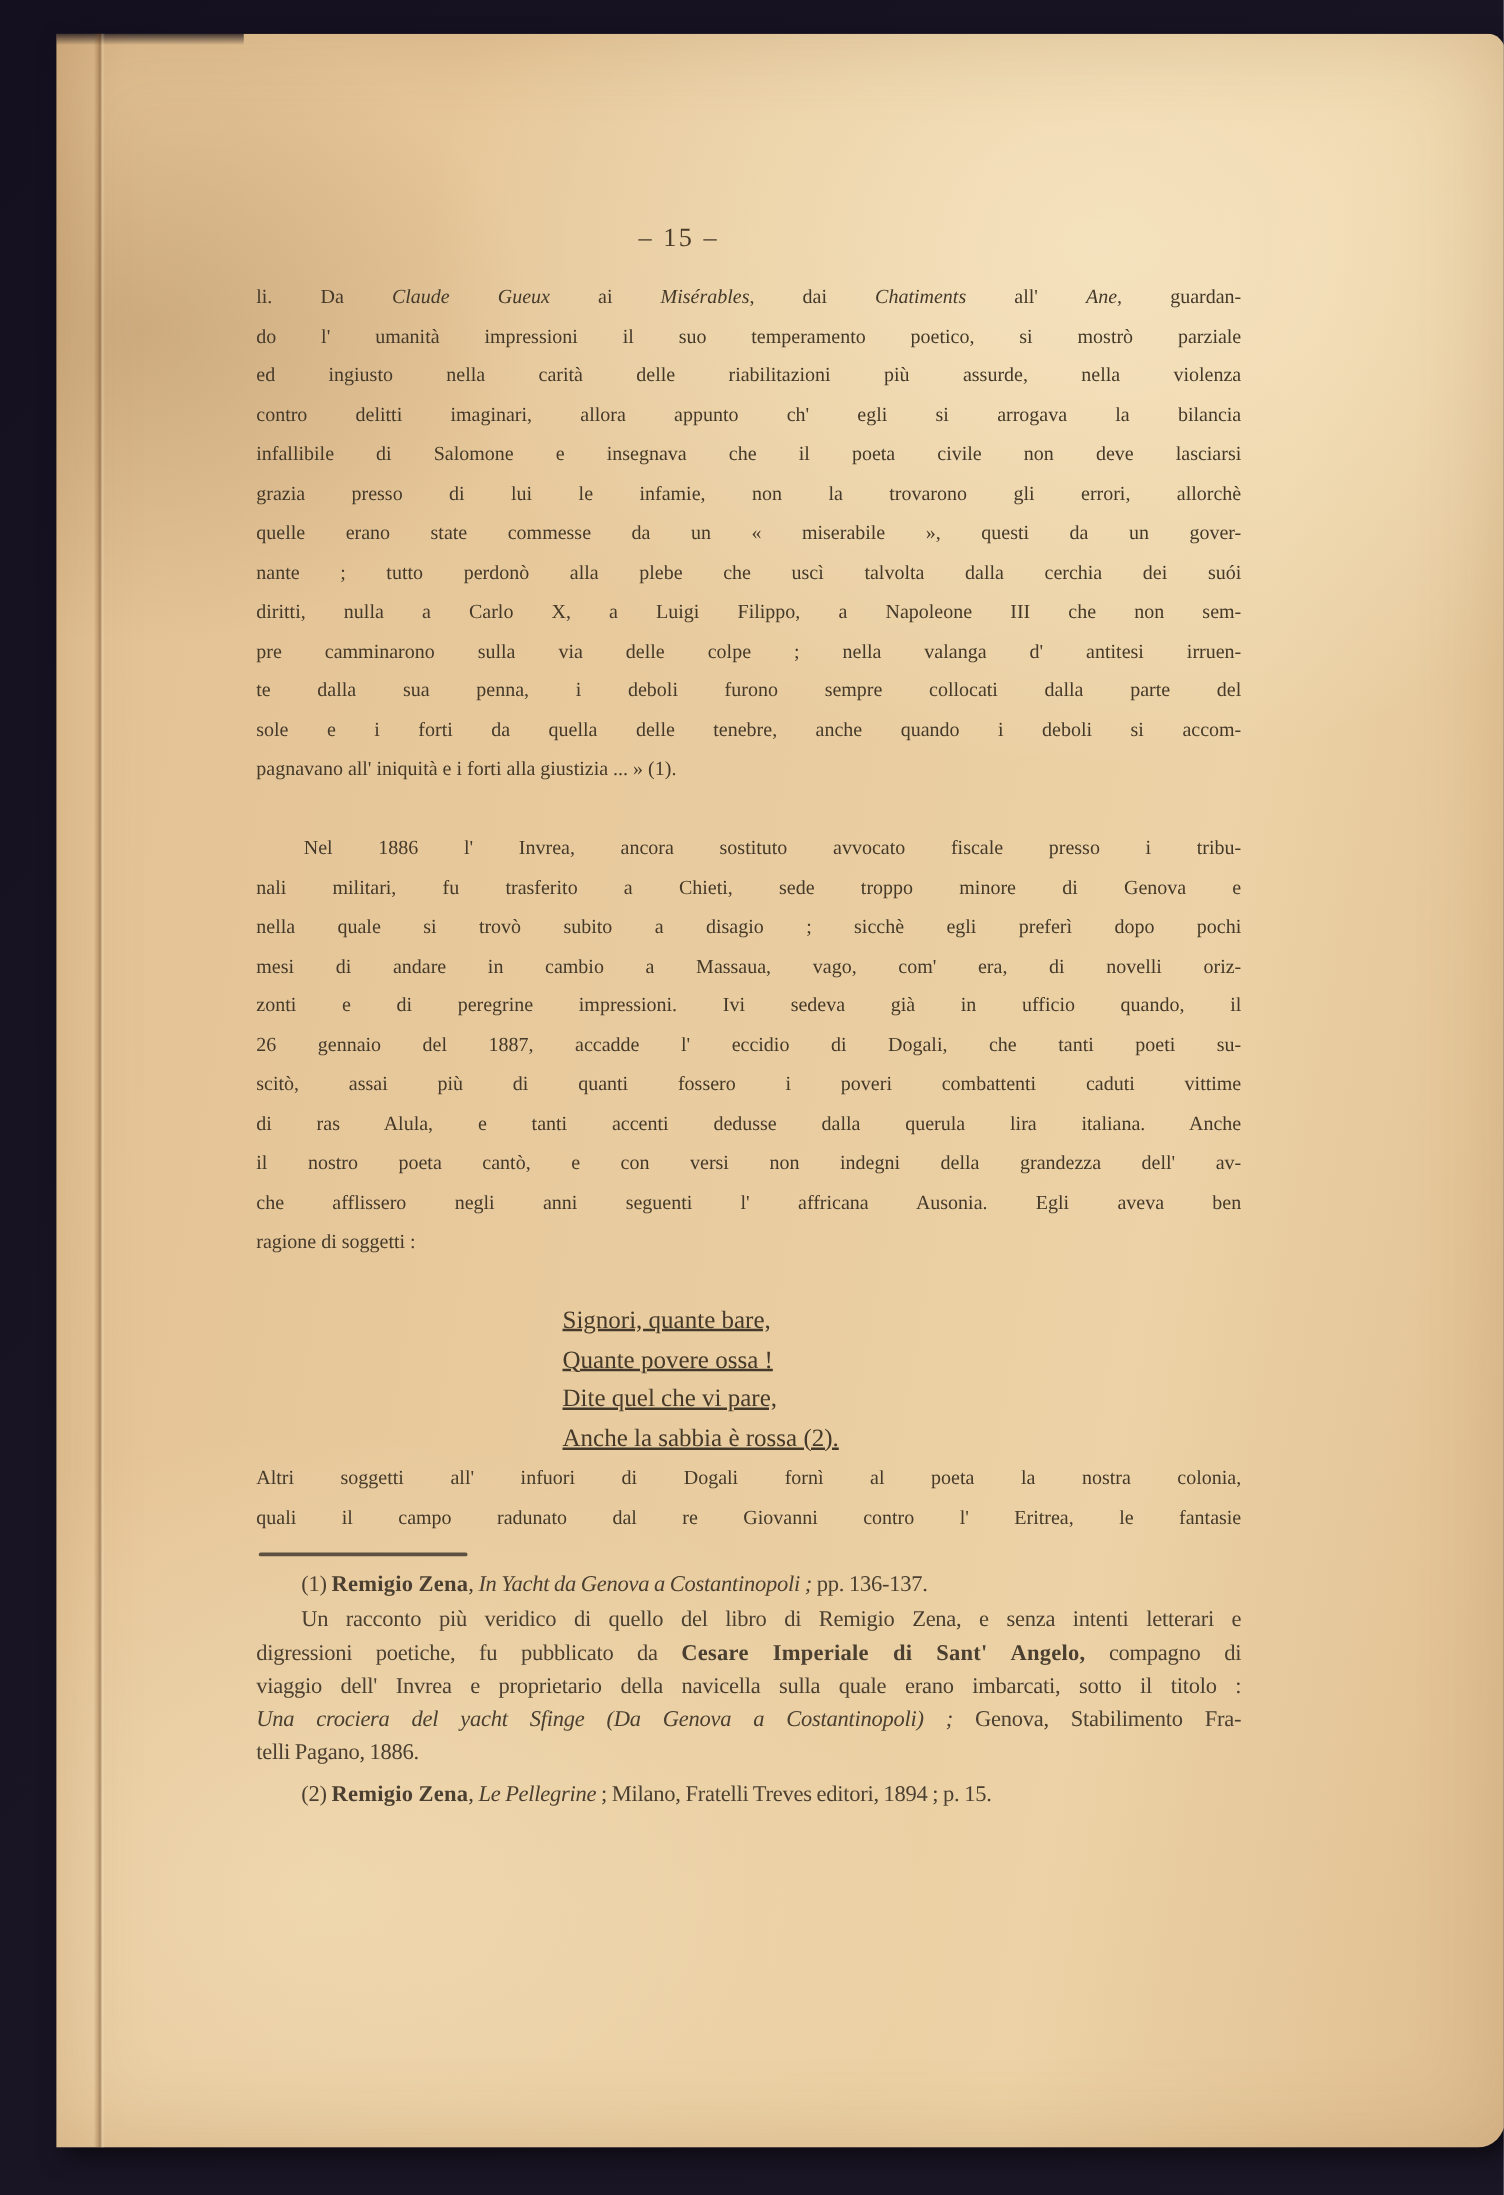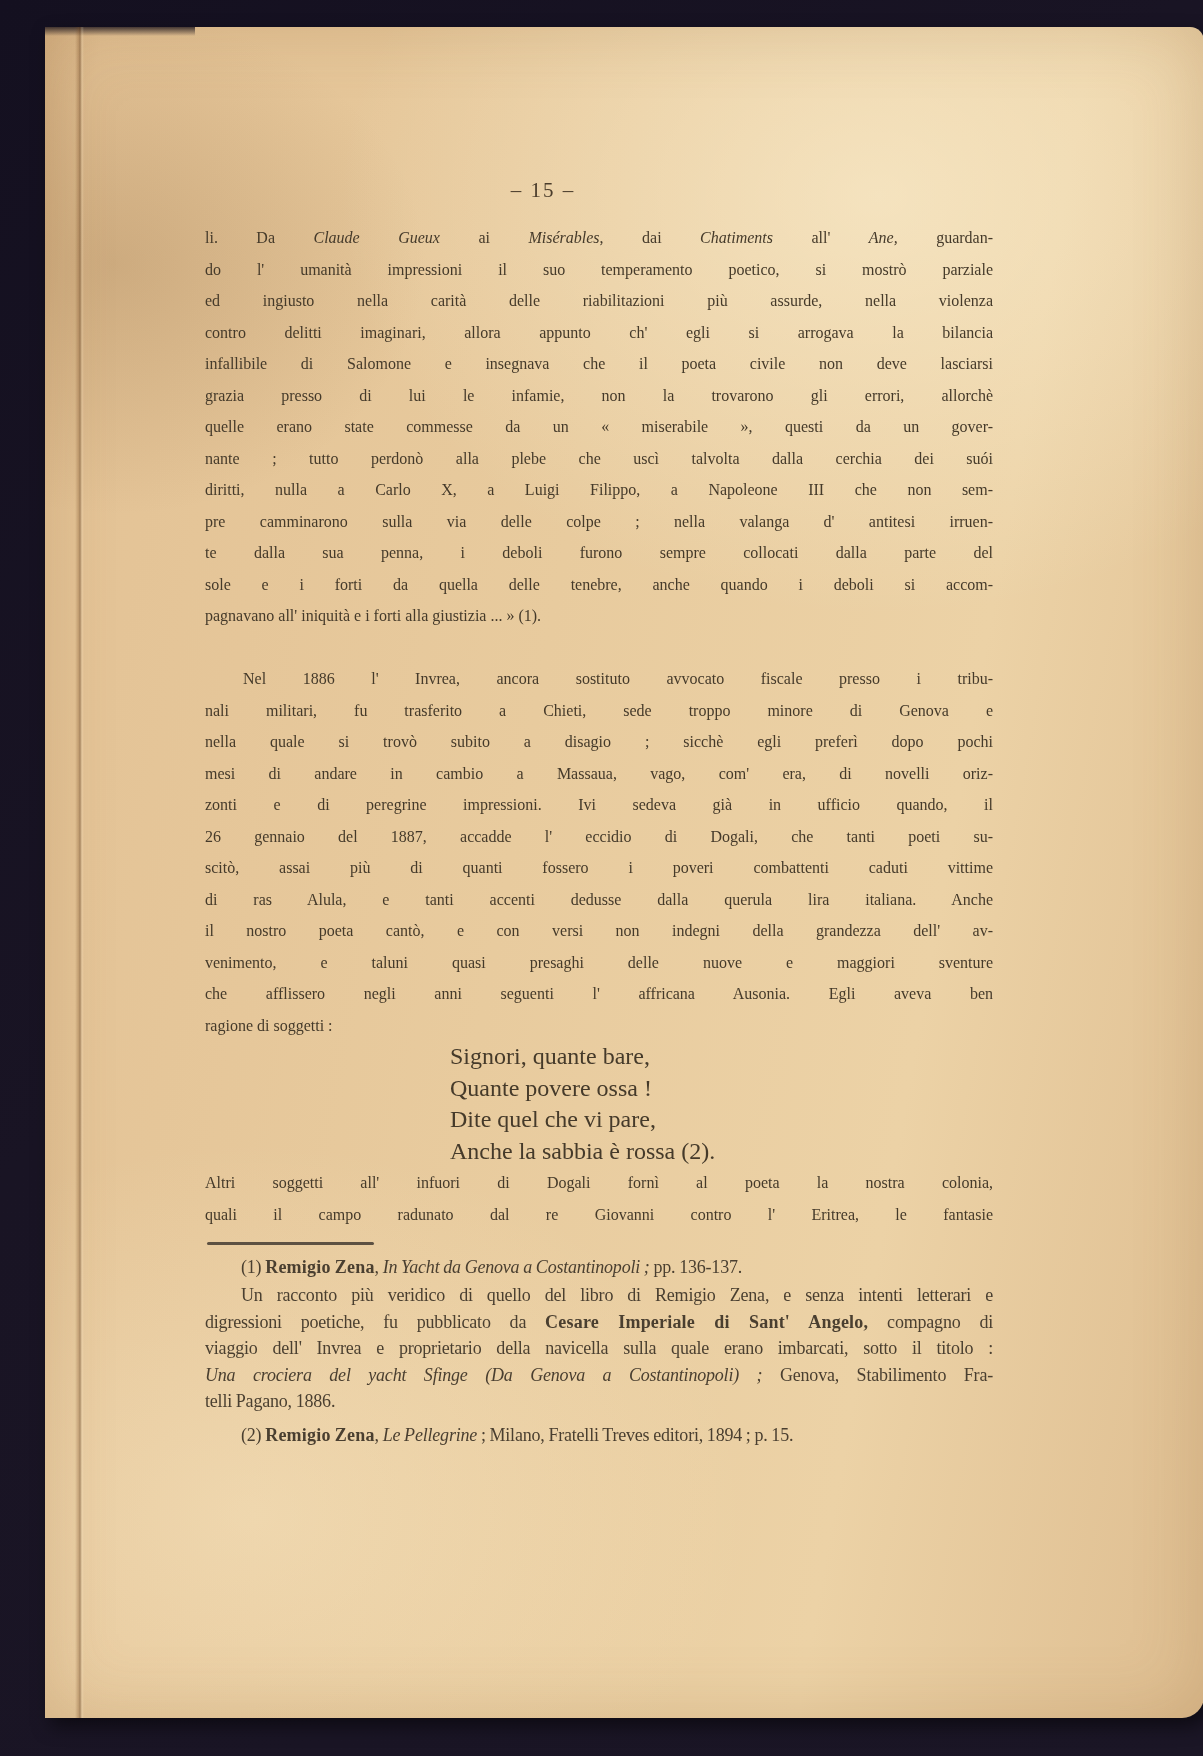--- a/index.html
+++ b/index.html
@@ -31,21 +31,21 @@
   }
   .page-number{
     position:absolute;left:160px;top:150px;width:676px;
     text-align:center;font-size:21px;line-height:26px;letter-spacing:2px;
     color:#4a3c2b;
   }
   .para,.verse,.fnline,.fnpara{position:absolute;color:#453a2a;}
   .para{left:160px;width:788px;font-size:16px;line-height:31.5px;}
   #para1{top:195px;}
   #para2{top:636px;}
-  .verse{left:405px;top:1014px;width:440px;font-size:24px;line-height:31.5px;}
+  .verse{left:405px;top:1014px;width:440px;font-size:20px;line-height:31.5px;text-decoration:underline;}
   #para3{top:1140px;}
   .fnrule{position:absolute;left:162px;top:1215px;width:167px;height:3px;background:#5d5142;border-radius:2px;}
   .fnline,.fnpara{left:160px;width:788px;font-size:18px;line-height:26.5px;letter-spacing:-0.2px;word-spacing:-0.5px;color:#4a3f30;}
   #fn1{top:1227px;line-height:27px;}
   #fn1note{top:1255px;}
   #fn2{top:1395px;line-height:27px;}
   .tline{display:block;text-align:justify;text-align-last:justify;}
   .tline.end{text-align-last:left;font-family:Liberation Serif, serif;}
   .tline.ind{text-indent:38px;}
   .fnline .tline,.fnpara .tline.ind{text-indent:36px;}
@@ -81,21 +81,20 @@
   <div id="para2" class="para">
       <div class="tline ind"><span>Nel 1886 l' Invrea, ancora sostituto avvocato fiscale presso i tribu-</span></div>
       <div class="tline"><span>nali militari, fu trasferito a Chieti, sede troppo minore di Genova e</span></div>
       <div class="tline"><span>nella quale si trovò subito a disagio ; sicchè egli preferì dopo pochi</span></div>
       <div class="tline"><span>mesi di andare in cambio a Massaua, vago, com' era, di novelli oriz-</span></div>
       <div class="tline"><span>zonti e di peregrine impressioni. Ivi sedeva già in ufficio quando, il</span></div>
       <div class="tline"><span>26 gennaio del 1887, accadde l' eccidio di Dogali, che tanti poeti su-</span></div>
       <div class="tline"><span>scitò, assai più di quanti fossero i poveri combattenti caduti vittime</span></div>
       <div class="tline"><span>di ras Alula, e tanti accenti dedusse dalla querula lira italiana. Anche</span></div>
       <div class="tline"><span>il nostro poeta cantò, e con versi non indegni della grandezza dell' av-</span></div>
-      <div class="tline"><span>venimento, e taluni quasi presaghi delle nuove e maggiori sventure</span></div>
       <div class="tline"><span>che afflissero negli anni seguenti l' affricana Ausonia. Egli aveva ben</span></div>
       <div class="tline end"><span>ragione di soggetti :</span></div>
     </div>
   <div id="verse" class="verse">
       <div class="tline"><span>Signori, quante bare,</span></div>
       <div class="tline"><span>Quante povere ossa !</span></div>
       <div class="tline"><span>Dite quel che vi pare,</span></div>
       <div class="tline"><span>Anche la sabbia è rossa (2).</span></div>
     </div>
   <div id="para3" class="para">

